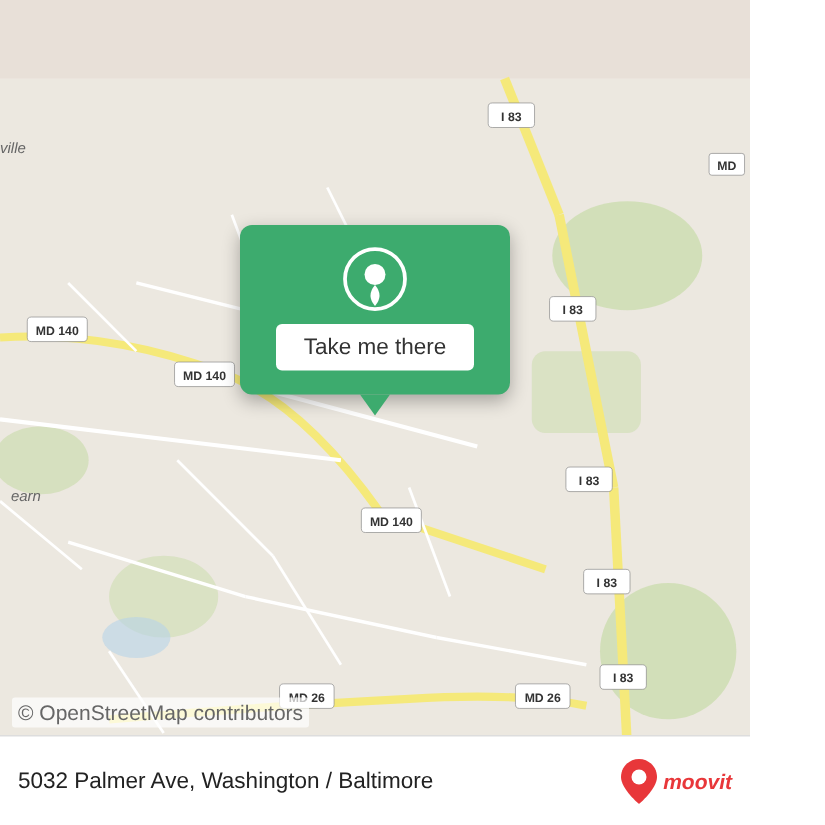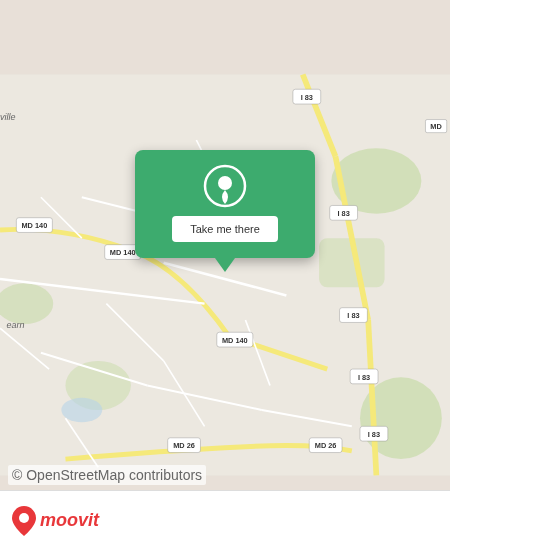--- a/index.html
+++ b/index.html
@@ -6,21 +6,21 @@
 
     body {
       width: 550px;
       height: 550px;
       overflow: hidden;
       font-family: Arial, sans-serif;
       position: relative;
     }
 
     #map-container {
-      width: 450px;
+      width: 500px;
       height: 550px;
       position: relative;
       background-color: #e8e0d8;
     }
 
     
     #map-svg {
       position: absolute;
       top: 0; left: 0;
       width: 100%; height: 100%;
@@ -58,21 +58,21 @@
       flex: 1;
     }
 
     #moovit-logo {
       display: flex;
       align-items: center;
       gap: 4px;
     }
 
     #moovit-name {
-      font-size: 18px;
+      font-size: 14px;
       font-weight: bold;
       color: #e8373a;
       font-style: italic;
     }
 
     
     #popup-card {
       position: absolute;
       top: 150px;
       left: 50%;
@@ -104,21 +104,21 @@
       height: 44px;
       margin-bottom: 8px;
     }
 
     #take-me-there-btn {
       background: white;
       color: #333;
       border: none;
       border-radius: 4px;
       padding: 7px 18px;
-      font-size: 11px;
+      font-size: 15px;
       font-weight: 500;
       cursor: pointer;
       white-space: nowrap;
     }
   </style>
 </head>
 <body>
 
 <div id="map-container">
 
@@ -204,20 +204,21 @@
 
     <svg id="pin-icon" viewBox="0 0 44 44">
       <circle cx="22" cy="22" r="20" fill="none" stroke="white" stroke-width="2.5"></circle>
       <circle cx="22" cy="19" r="7" fill="white"></circle>
       <path d="M22 26 Q16 33 22 40 Q28 33 22 26" fill="white"></path>
     </svg>
     <button id="take-me-there-btn">Take me there</button>
   </div>
 
   <div id="bottom-bar">
+    <div id="address-text">5032 Palmer Ave, Washington / Baltimore</div>
     <div id="moovit-logo">
 
       <svg width="24" height="30" viewBox="0 0 24 30">
         <path d="M12 0 C5.4 0 0 5.4 0 12 C0 20 12 30 12 30 C12 30 24 20 24 12 C24 5.4 18.6 0 12 0Z" fill="#e8373a"></path>
         <circle cx="12" cy="12" r="5" fill="white"></circle>
       </svg>
       <span id="moovit-name">moovit</span>
     </div>
   </div>
 

